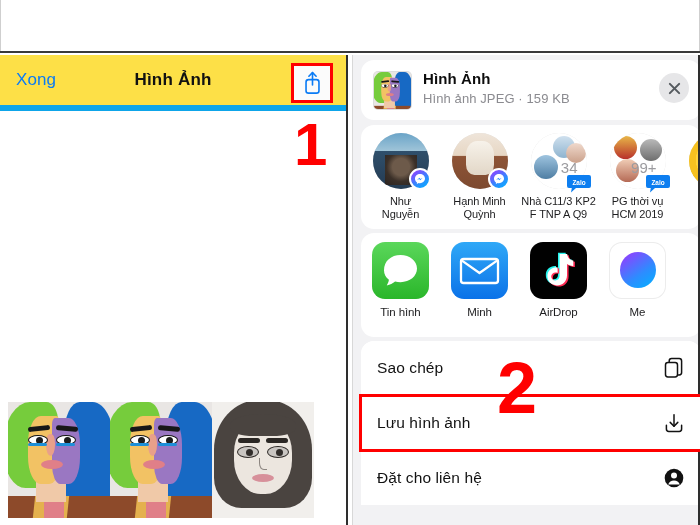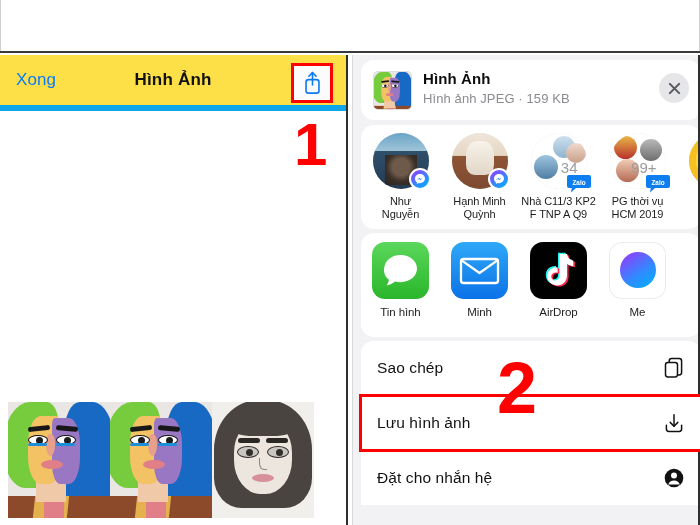--- a/index.html
+++ b/index.html
@@ -525,21 +525,21 @@
         <svg class="action-icon" viewBox="0 0 22 22">
           <path d="M3.4 13.2v3.9a2.4 2.4 0 002.4 2.4h10.4a2.4 2.4 0 002.4-2.4v-3.9" fill="none" stroke="#121212" stroke-width="1.5" stroke-linecap="round"></path>
           <line x1="11" y1="2.8" x2="11" y2="14.2" stroke="#121212" stroke-width="1.5" stroke-linecap="round"></line>
           <polyline points="7.2,10.4 11,14.2 14.8,10.4" fill="none" stroke="#121212" stroke-width="1.5" stroke-linecap="round" stroke-linejoin="round"></polyline>
         </svg>
       </div>
 
       <div class="divider"></div>
 
       <div class="action-row">
-        <span class="action-label">Đặt cho nhắn hệ</span>
+        <span class="action-label">Đặt cho liên hệ</span>
         <svg class="action-icon" viewBox="0 0 22 22">
           <circle cx="11" cy="11" r="9.3" fill="#121212"></circle>
           <circle cx="11" cy="8.6" r="3" fill="#fff"></circle>
           <path d="M5.2 17.6a6.2 6.2 0 0111.6 0" fill="#fff"></path>
         </svg>
       </div>
 
     </div>
   </div>
 

